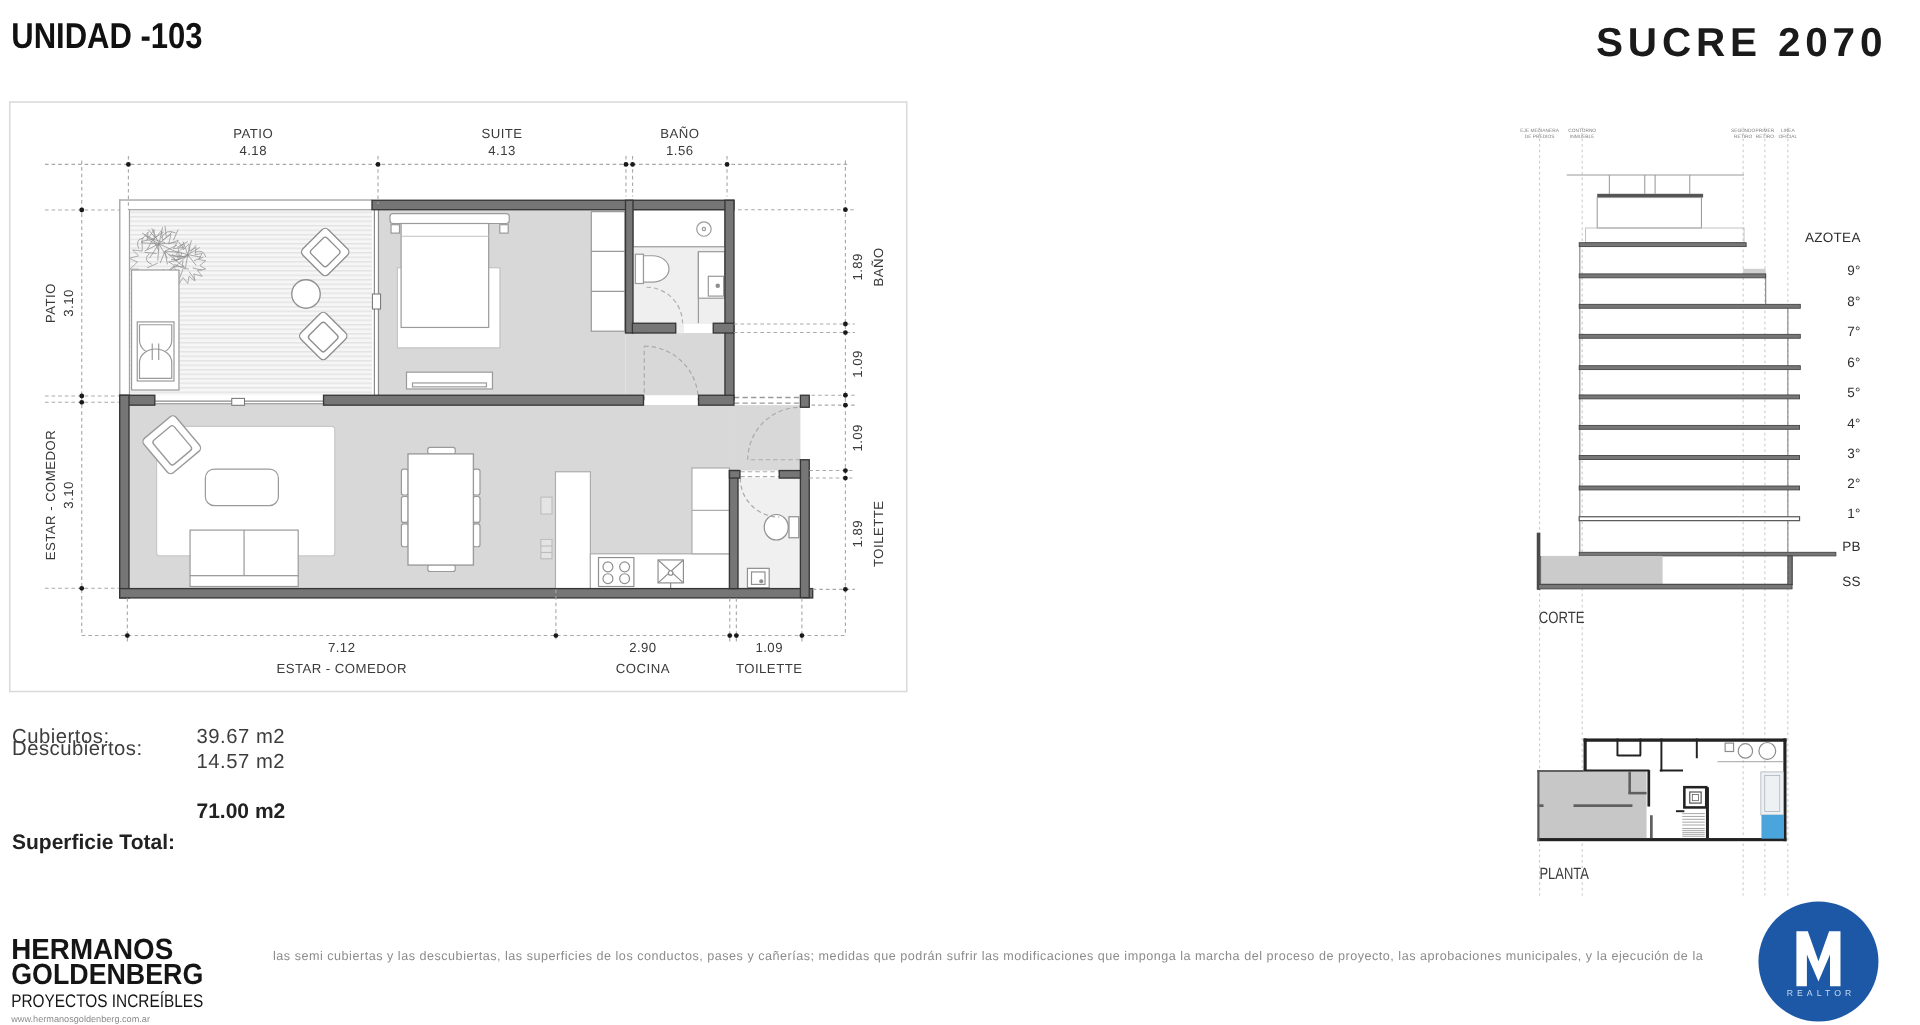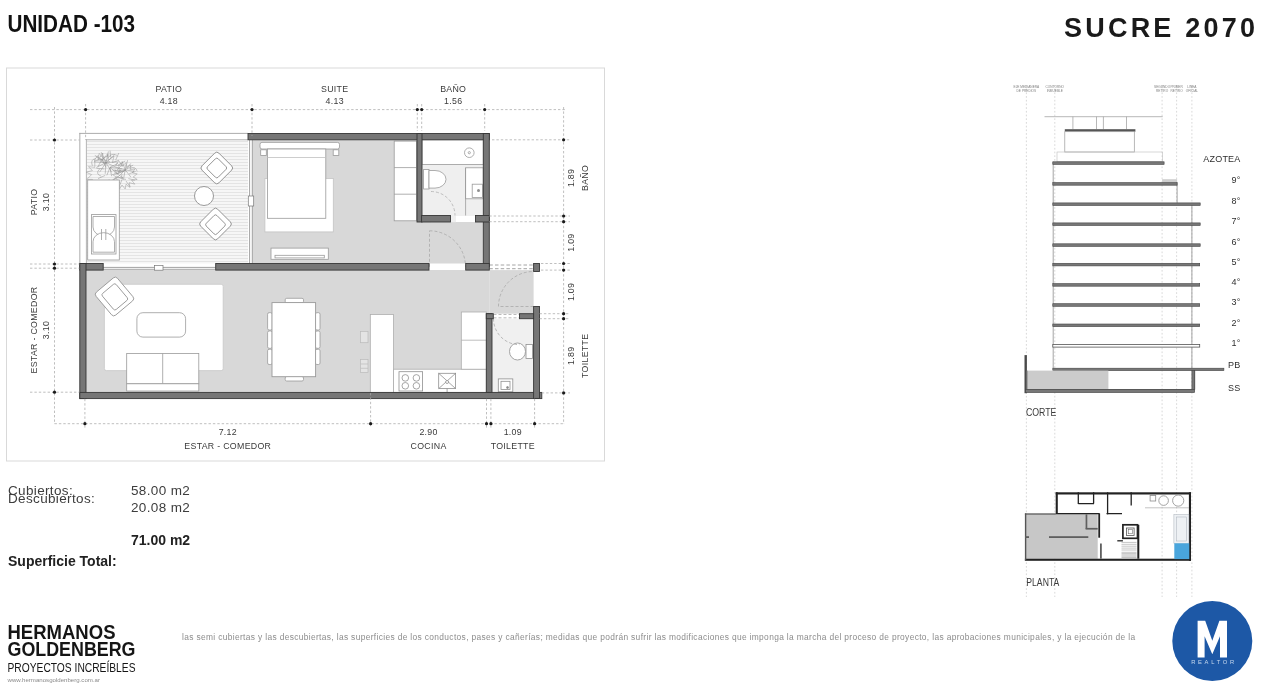--- a/index.html
+++ b/index.html
@@ -467,23 +467,23 @@
 <rect x="1176.5" y="517" width="10" height="24" fill="none" stroke="#a8b0b8" stroke-width="0.5"></rect>
 
 <rect x="1174.3" y="543.3" width="15" height="15.8" fill="#49a5dc"></rect>
 
 <text x="1026.3" y="585.8" font-size="11" fill="#3a3a3a" textLength="33" lengthAdjust="spacingAndGlyphs">PLANTA</text>
 </g>
 </svg>
 
 <div style="font-size:13.5px;color:#3d3d3d;white-space:nowrap;">
 <div class="abs" style="left:8px;top:483px;letter-spacing:0.35px;">Cubiertos:</div>
-<div class="abs" style="left:131px;top:483px;letter-spacing:0.35px;">58.00 m2</div>
+<div class="abs" style="left:131px;top:483px;letter-spacing:0.35px;">39.67 m2</div>
 <div class="abs" style="left:8px;top:491px;letter-spacing:0.35px;">Descubiertos:</div>
-<div class="abs" style="left:131px;top:499.5px;letter-spacing:0.35px;">20.08 m2</div>
+<div class="abs" style="left:131px;top:499.5px;letter-spacing:0.35px;">14.57 m2</div>
 <div class="abs" style="left:8px;top:532px;font-weight:bold;font-size:14px;color:#222;margin-top:21px;">Superficie Total:</div>
 <div class="abs" style="left:131px;top:532px;font-weight:bold;font-size:14px;color:#222;">71.00 m2</div>
 </div>
 
 <svg class="abs" style="left:0;top:615px;" width="300" height="68">
 <text x="7.5" y="24" font-size="19.5" font-weight="bold" fill="#151515" textLength="108" lengthAdjust="spacingAndGlyphs">HERMANOS</text>
 <text x="7.5" y="41" font-size="19.5" font-weight="bold" fill="#151515" textLength="128" lengthAdjust="spacingAndGlyphs">GOLDENBERG</text>
 <text x="7.5" y="56.5" font-size="12.2" fill="#151515" textLength="128" lengthAdjust="spacingAndGlyphs">PROYECTOS INCREÍBLES</text>
 <text x="7.5" y="66.5" font-size="6.1" fill="#8a8a8a">www.hermanosgoldenberg.com.ar</text>
 </svg>

